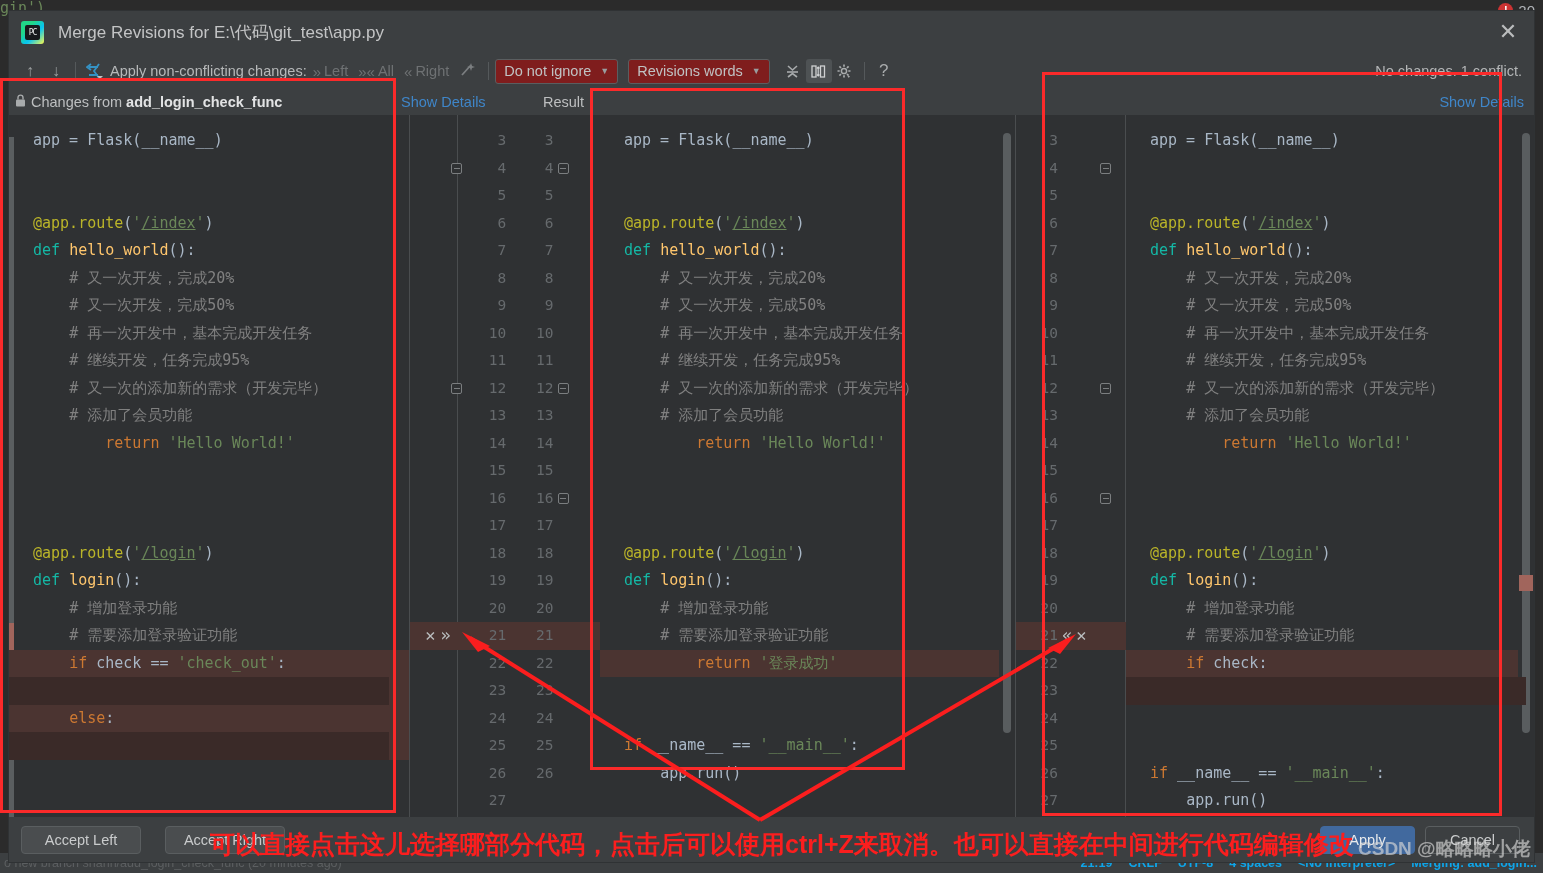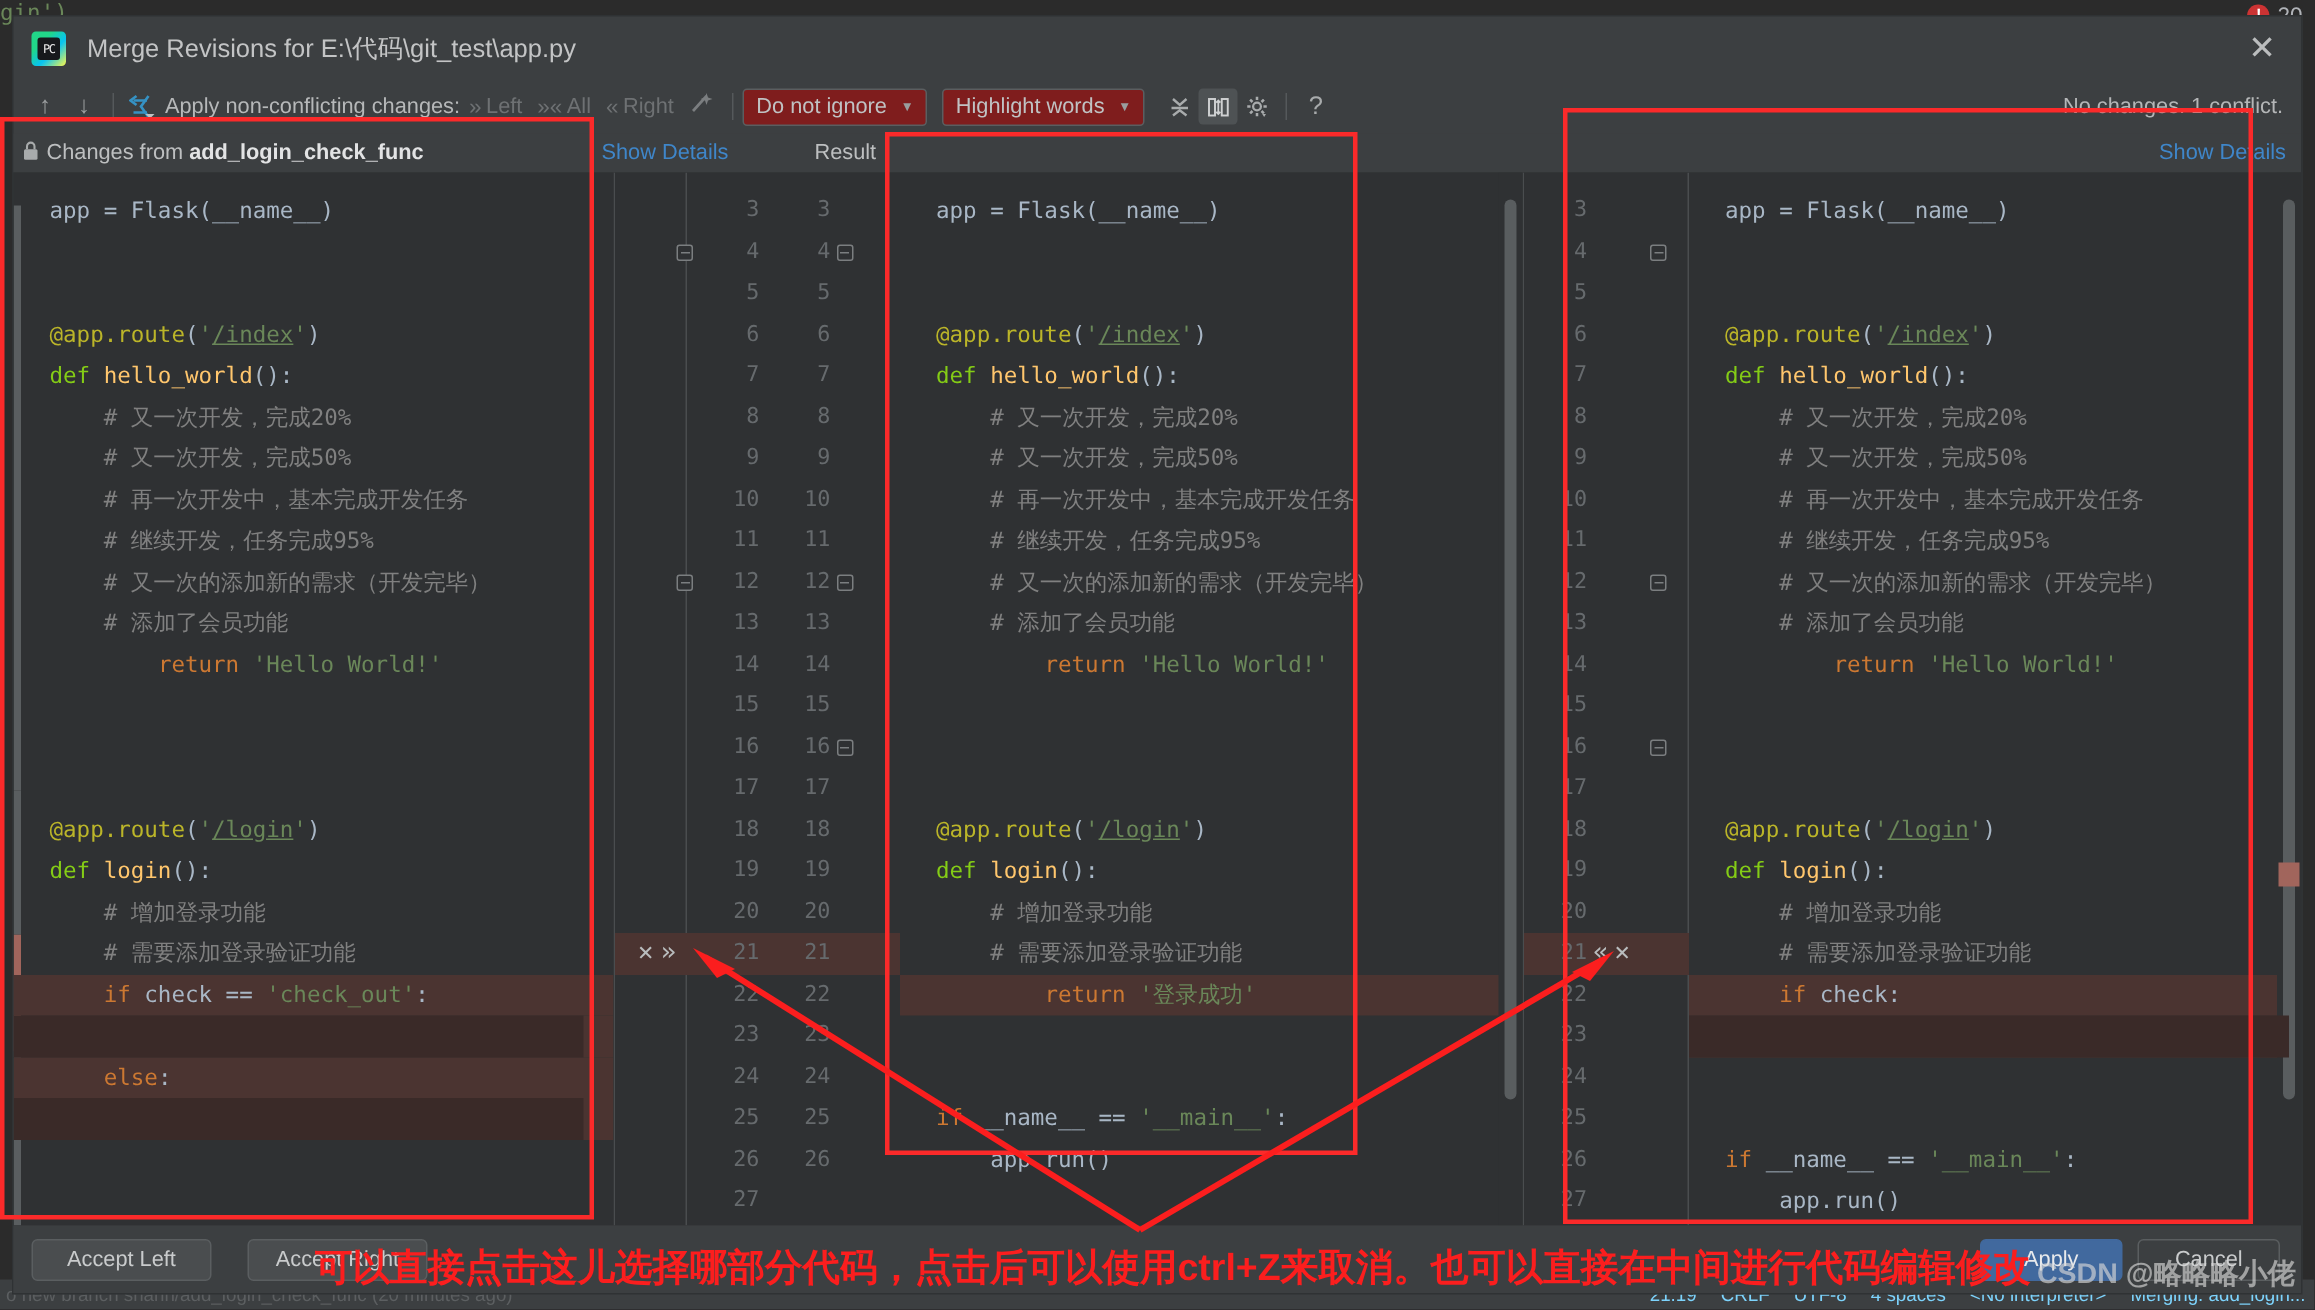--- a/index.html
+++ b/index.html
@@ -26,21 +26,21 @@
     color:#fff; font-size:11px; font-weight:bold; line-height:15px; text-align:center;
   }
   .err-count { color:#b0b3b8; font-size:15px; }
   .ide-bottom-strip {
     position:absolute; left:0; bottom:0; width:1543px; height:20px;
     background:#3c3f41; color:#5c5f61; font-size:12.5px;
     display:flex; align-items:center;
   }
   .ide-bottom-left { margin-left:4px; }
   .ide-bottom-right { position:absolute; right:6px; display:flex; gap:16px; align-items:center; }
-  .ide-bottom-right span { color:#7dd3fc; }
+  .ide-bottom-right span { color:#0ea5e9;font-weight:bold; }
 
   
   .dialog {
     position:absolute; left:8px; top:10px; width:1527px; height:853px;
     background:#3c3f41; border:1px solid #2f3234;
     display:flex; flex-direction:column;
   }
 
   
   .titlebar { height:42px; display:flex; align-items:center; padding:0 6px 0 12px; position:relative; flex:0 0 auto;}
@@ -117,21 +117,21 @@
     font-family:"DejaVu Sans Mono", monospace; font-size:15px;
     position:absolute; left:0; top:0; width:100%;
   }
   .ln {
     height:27.5px; line-height:27.5px; white-space:pre; padding-left:24px;
     position:relative;
   }
   .ln.conf   { background:#4b3431; }
 
   
-  .t-def   { color:#84cc16; }
+  .t-def   { color:#14b8a6; }
   .t-kw    { color:#cc7832; }
   .t-fn    { color:#ffc66d; }
   .t-dec   { color:#bbb529; }
   .t-str   { color:#6a8759; }
   .t-link  { color:#6a8759; text-decoration:underline; }
   .t-cmt   { color:#808080; }
   .t-plain { color:#a9b7c6; }
 
   
   .lnums { position:absolute; top:0; left:0; width:100%; }
@@ -255,21 +255,21 @@
           <path d="M3 14 L12 4" stroke="#7b7e80" stroke-width="1.8" fill="none"></path>
           <path d="M12 2 l1 3 l3 1 l-3 1 l-1 3 l-1 -3 l-3 -1 l3 -1 z" fill="#7b7e80"></path>
         </svg>
       </div>
       <div class="tb-sep"></div>
       <div class="combo">
         <span>Do not ignore</span>
         <span class="caret">▼</span>
       </div>
       <div class="combo">
-        <span>Highlight words</span>
+        <span>Revisions words</span>
         <span class="caret">▼</span>
       </div>
       <div class="tb-sq">
         <svg width="17" height="17" viewBox="0 0 17 17" aria-hidden="true">
           <path d="M4 3 L8.5 7 L13 3" stroke="#a8abac" stroke-width="1.6" fill="none"></path>
           <path d="M3 9 H14" stroke="#a8abac" stroke-width="1.6"></path>
           <path d="M4 14 L8.5 10.5 L13 14" stroke="#a8abac" stroke-width="1.6" fill="none"></path>
         </svg>
       </div>
       <div class="tb-sq active">

